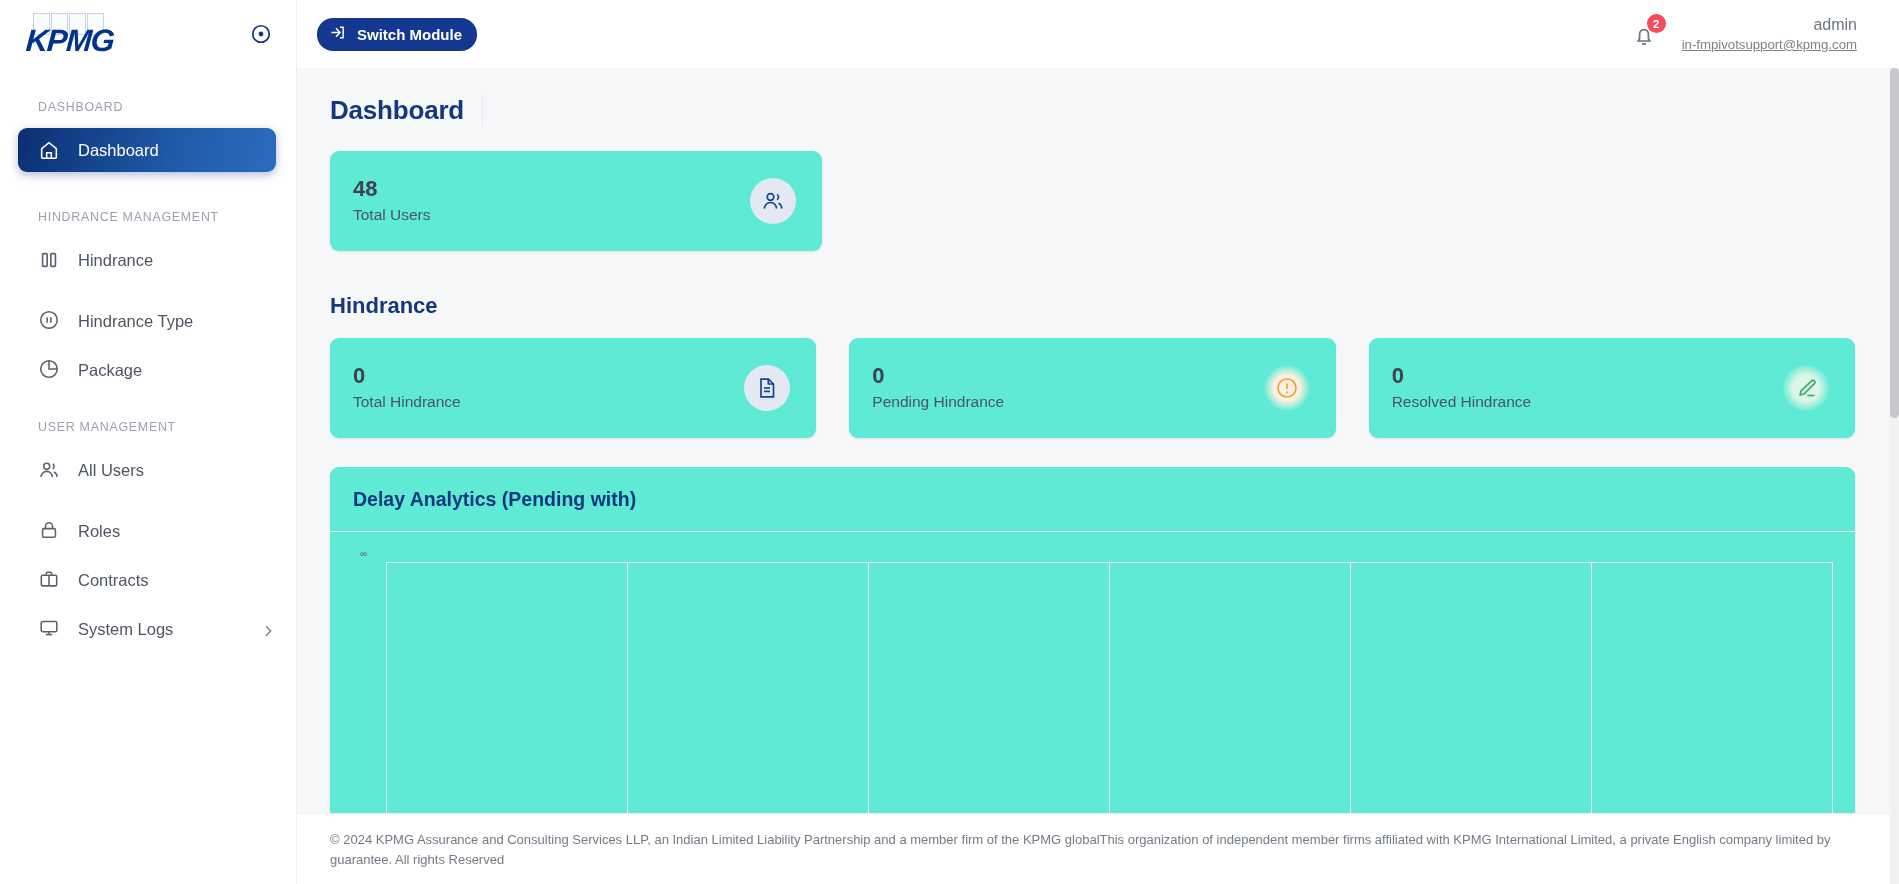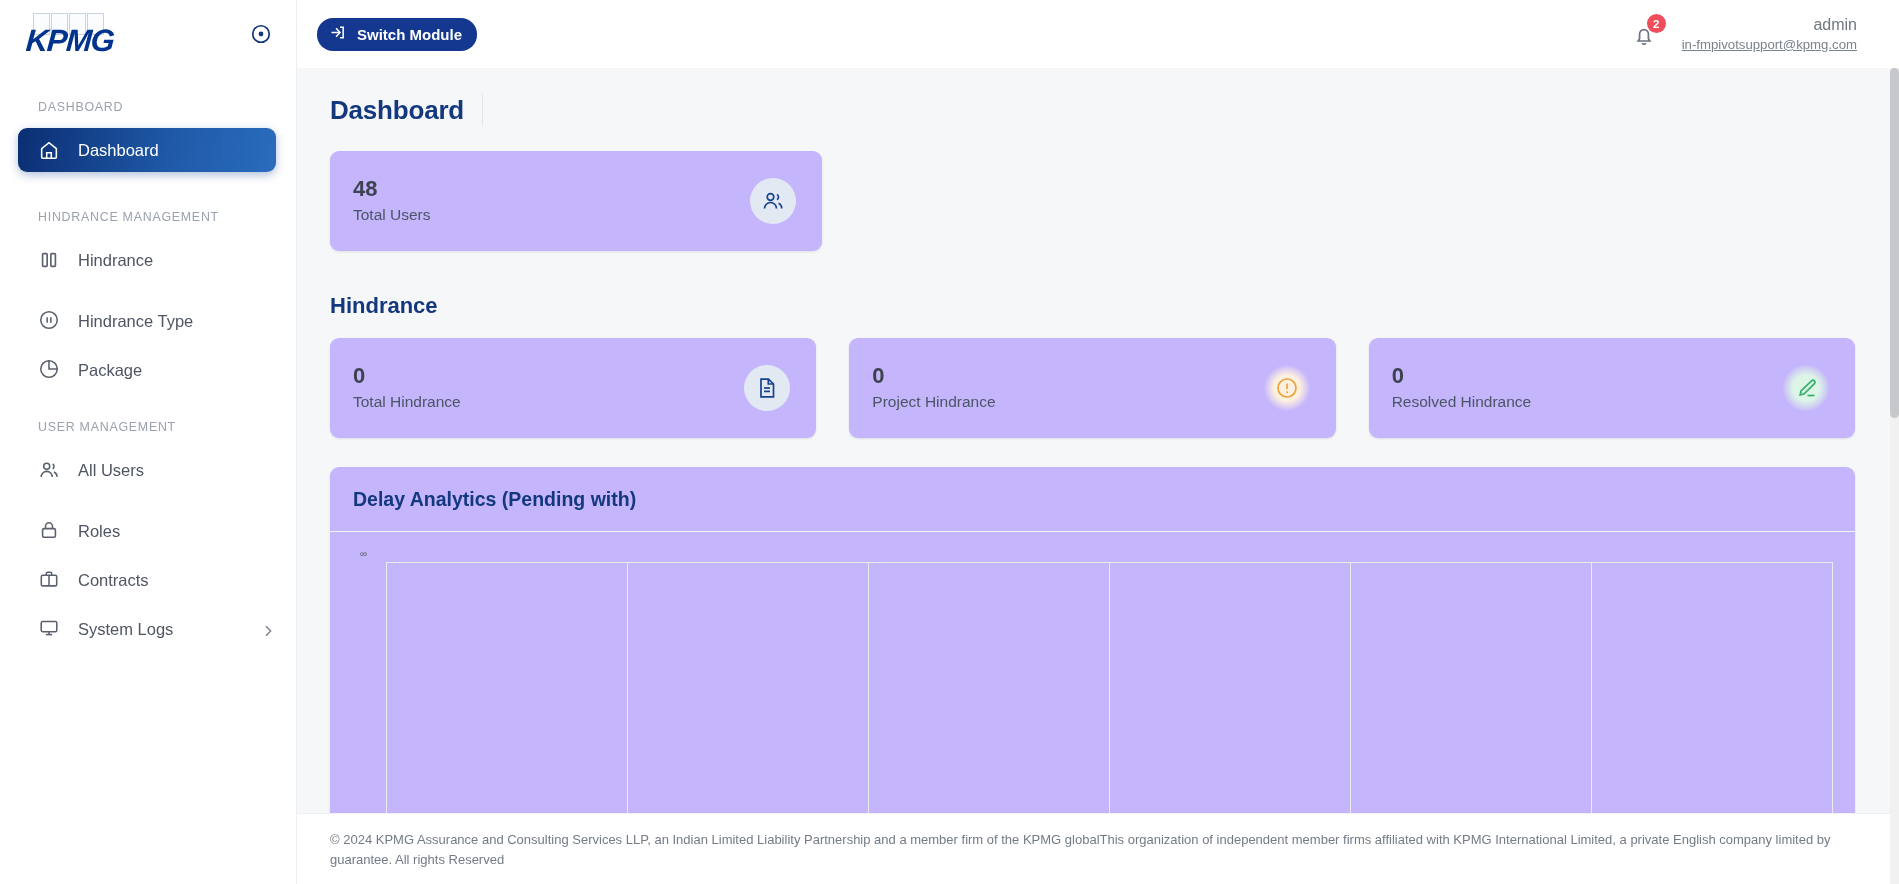--- a/index.html
+++ b/index.html
@@ -118,21 +118,21 @@
   .page-title {
     display: flex; align-items: center; gap: 18px;
     padding: 26px 0 0 0;
   }
   .page-title h1 {
     font-size: 26px; font-weight: 700; color: #13387e; letter-spacing: -.2px;
   }
   .title-divider { width: 1px; height: 32px; background: #e3e6ea; }
 
   .card {
-    background: #c4b5fd; border-radius: 9px;
+    background: #5eead4; border-radius: 9px;
     box-shadow: 0 1px 3px rgba(16,24,40,.07), 0 1px 2px rgba(16,24,40,.04);
     position: relative;
   }
   .stat-card {
     height: 100px; display: flex; align-items: center;
     padding: 0 26px 0 23px;
   }
   .stat-texts { display: flex; flex-direction: column; gap: 6px;}
   .stat-value { font-size: 22px; font-weight: 700; color: #3d4250; line-height: 1;}
   .stat-label { font-size: 15.5px; color: #4b5564; }
@@ -380,21 +380,21 @@
                 <path d="M13.3 3.2V8h5"></path>
                 <line x1="9" y1="12" x2="15" y2="12"></line>
                 <line x1="9" y1="15.4" x2="15" y2="15.4"></line>
               </svg>
           </div>
         </div>
 
         <div class="card stat-card">
           <div class="stat-texts">
             <div class="stat-value">0</div>
-            <div class="stat-label">Project Hindrance</div>
+            <div class="stat-label">Pending Hindrance</div>
           </div>
           <div class="stat-icon ic-amber">
             <svg viewBox="0 0 24 24" fill="none" stroke="currentColor" stroke-width="1.7">
                 <circle cx="12" cy="12" r="9"></circle>
                 <line x1="12" y1="7.5" x2="12" y2="13"></line>
                 <circle cx="12" cy="16.2" r="1" fill="currentColor" stroke="none"></circle>
               </svg>
           </div>
         </div>
 

